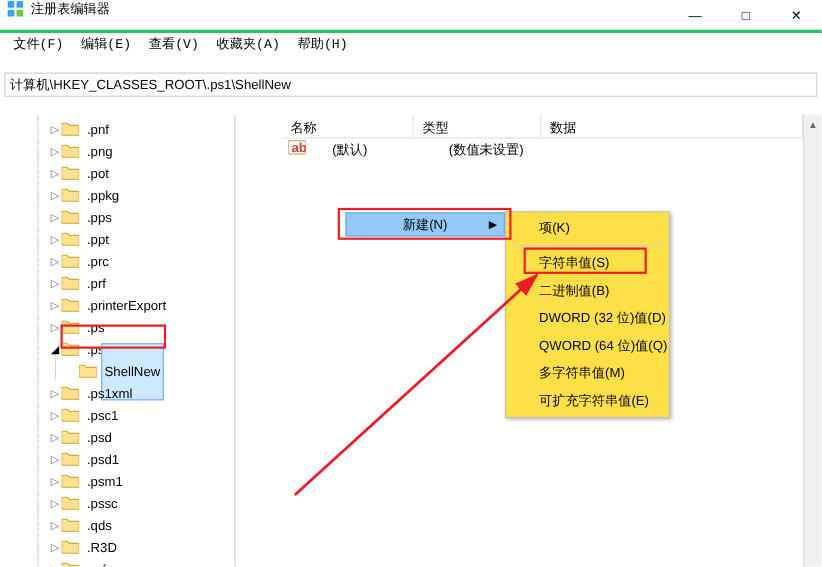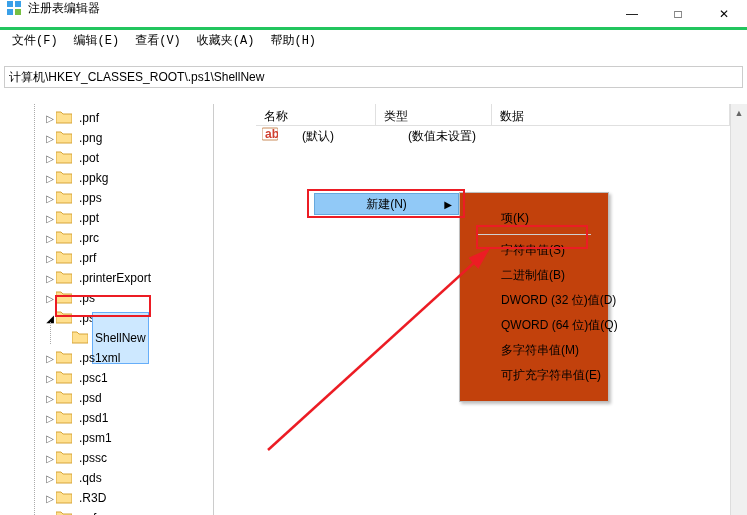--- a/index.html
+++ b/index.html
@@ -27,21 +27,21 @@
   .list-header { display: flex; height: 22px; border-bottom: 1px solid #e0e0e0; }
   .list-header .col { padding: 4px 8px; border-right: 1px solid #e0e0e0; }
   .col-name { width: 120px; }
   .col-type { width: 116px; }
   .col-data { flex: 1; }
   .list-row { display: flex; align-items: flex-start; height: 20px; gap: 12px; }
   .list-row .cell { padding: 2px 8px; }
   .value-icon { width: 16px; height: 16px; margin-left: 6px; margin-right: 4px; }
   .context-menu-parent { position: absolute; left: 314px; top: 193px; width: 145px; height: 22px; background: #91c9f7; border: 1px solid #66a8dd; display: flex; align-items: center; justify-content: center; }
   .context-menu-parent .arrow { position: absolute; right: 6px; font-size: 10px; }
-  .submenu { position: absolute; left: 459px; top: 192px; width: 150px; background: #c2410c; border: 1px solid #bdbdbd; box-shadow: 2px 2px 3px rgba(0,0,0,.25); padding: 13px; }
+  .submenu { position: absolute; left: 459px; top: 192px; width: 150px; background: #fde047; border: 1px solid #bdbdbd; box-shadow: 2px 2px 3px rgba(0,0,0,.25); padding: 2px; }
   .submenu .sep { height: 1px; background: #d0d0d0; margin: 3px 4px; }
   .submenu .sitem { padding: 4px 20px 4px 28px; white-space: nowrap; }
   .highlight-red { position: absolute; border: 2px solid #ec1c24; pointer-events: none; }
   svg.arrow-red { position: absolute; pointer-events: none; }
   .vscroll { width: 17px; background: #f0f0f0; border-left: 1px solid #ddd; display: flex; flex-direction: column; justify-content: space-between; align-items: center; }
   .vscroll .btn { height: 17px; width: 100%; display: flex; align-items: center; justify-content: center; color: #666; font-size: 9px; }
 </style>
 </head>
 <body>
 

